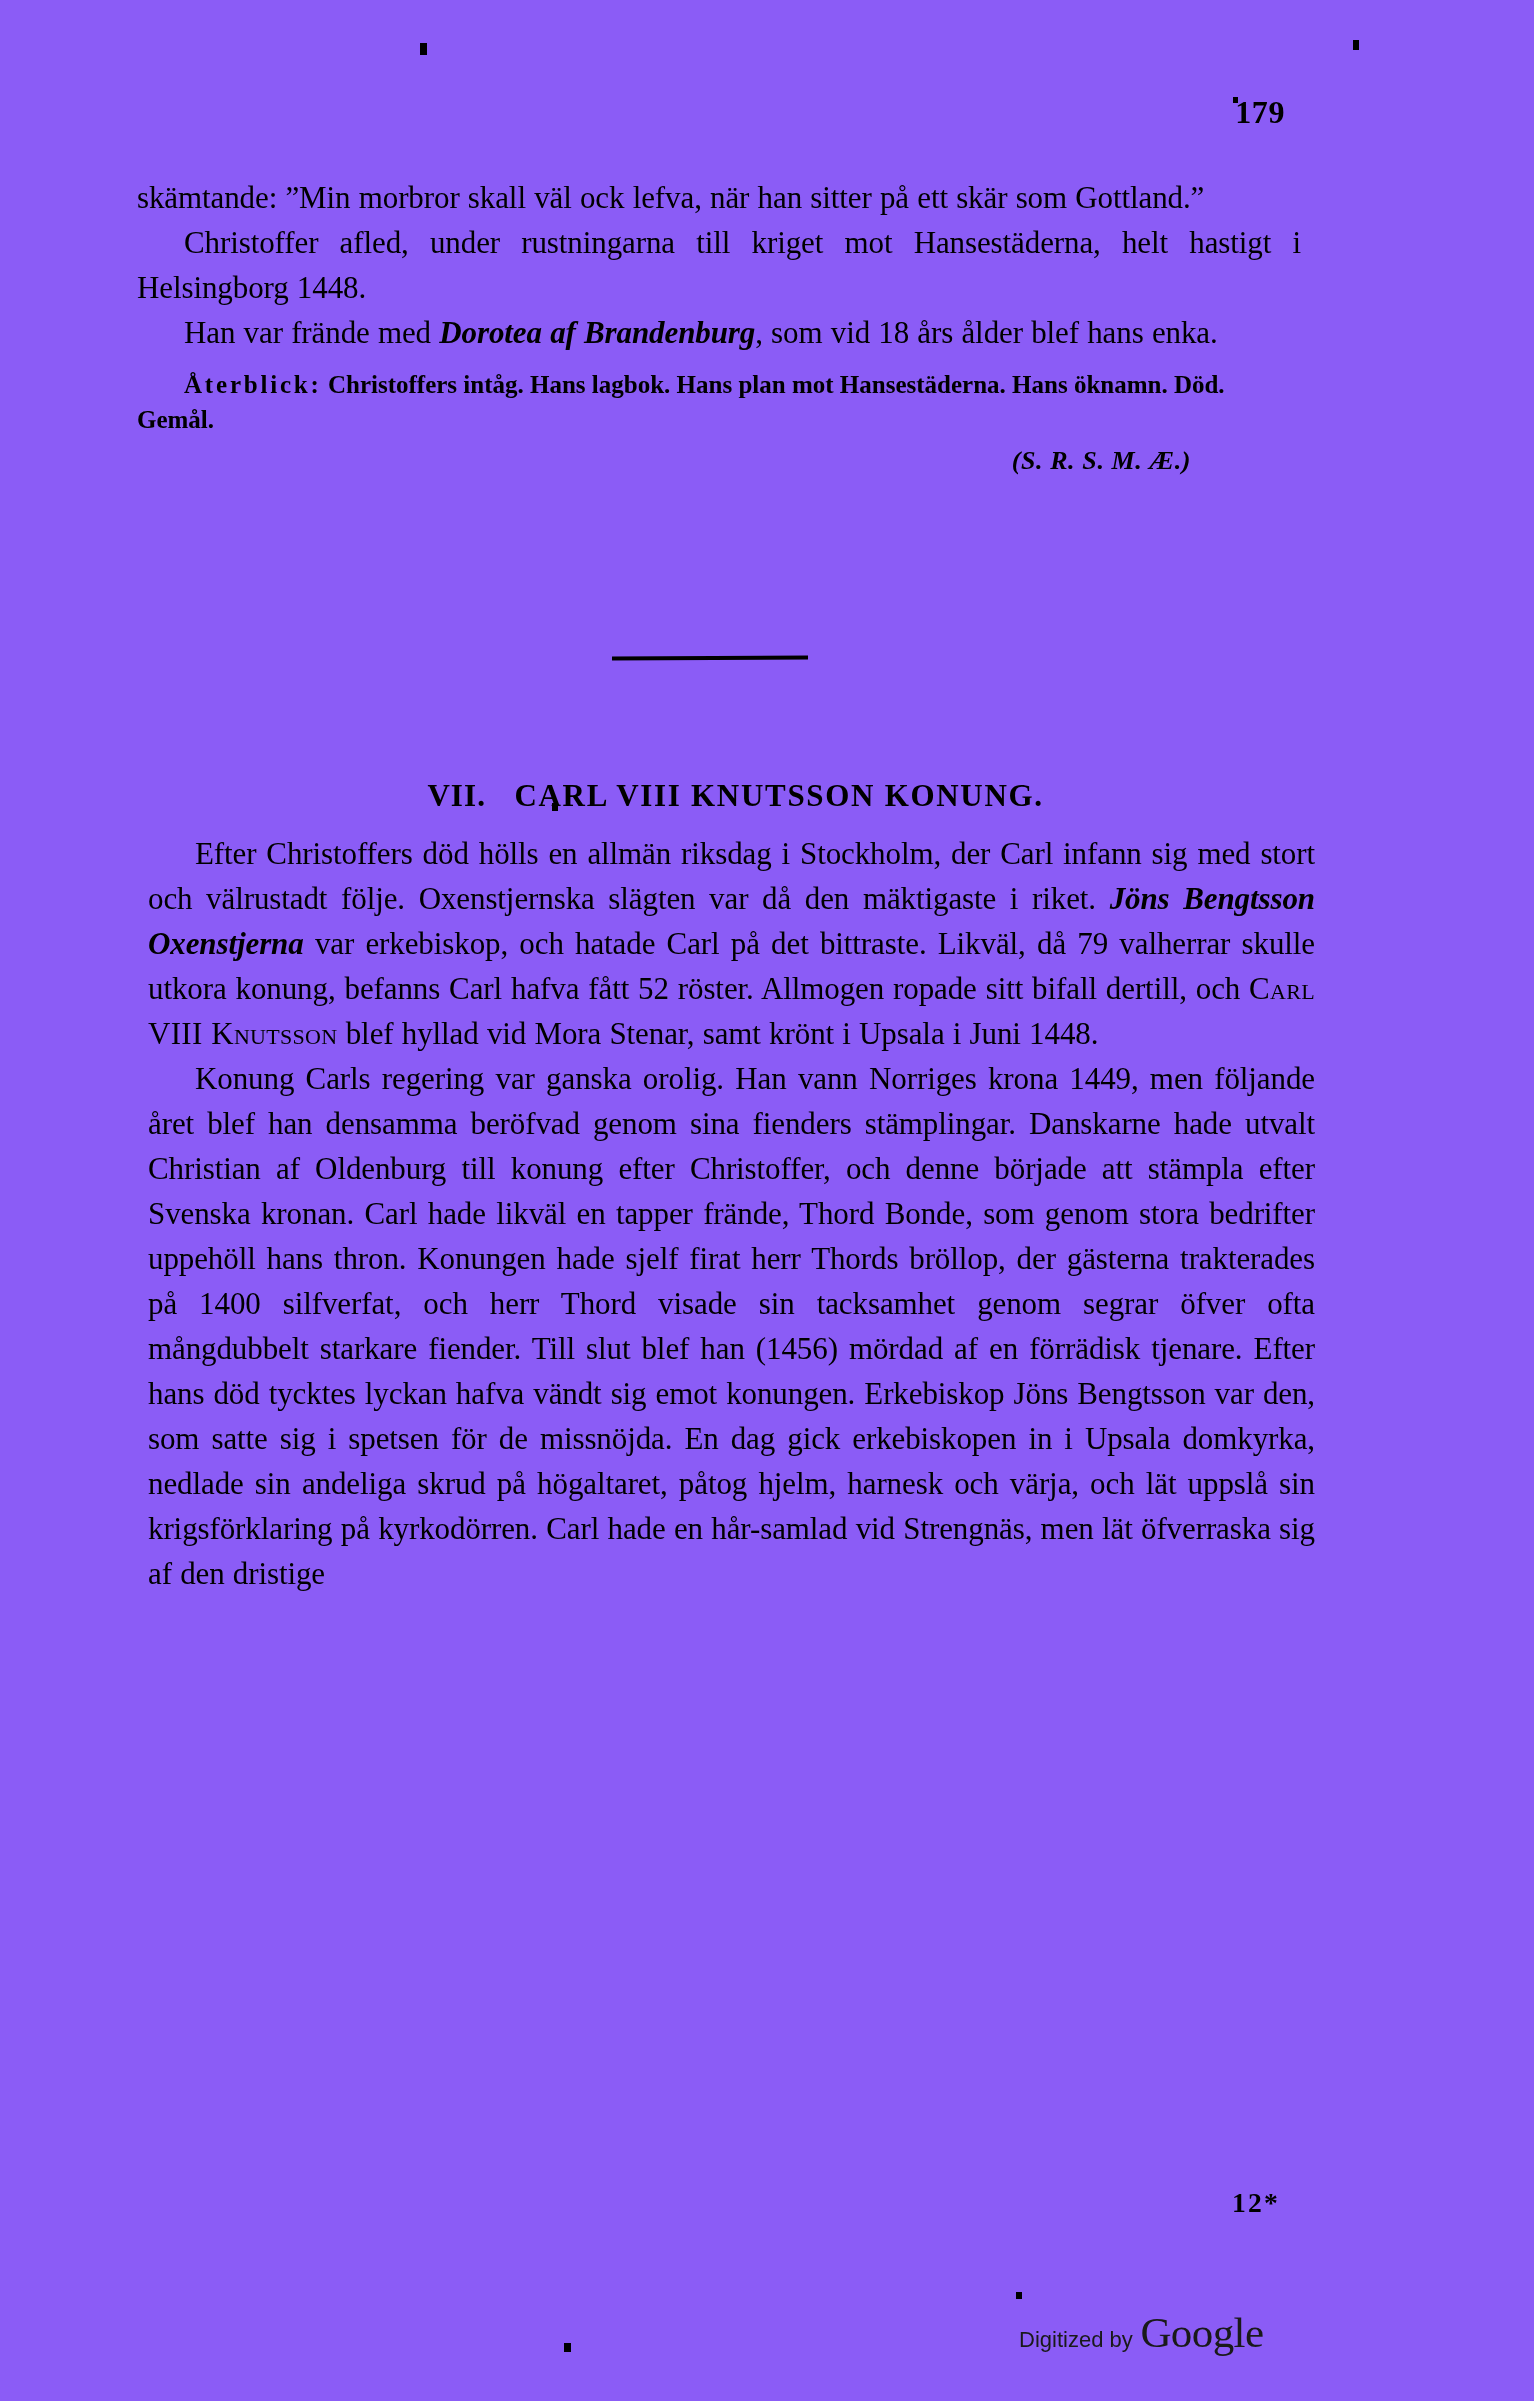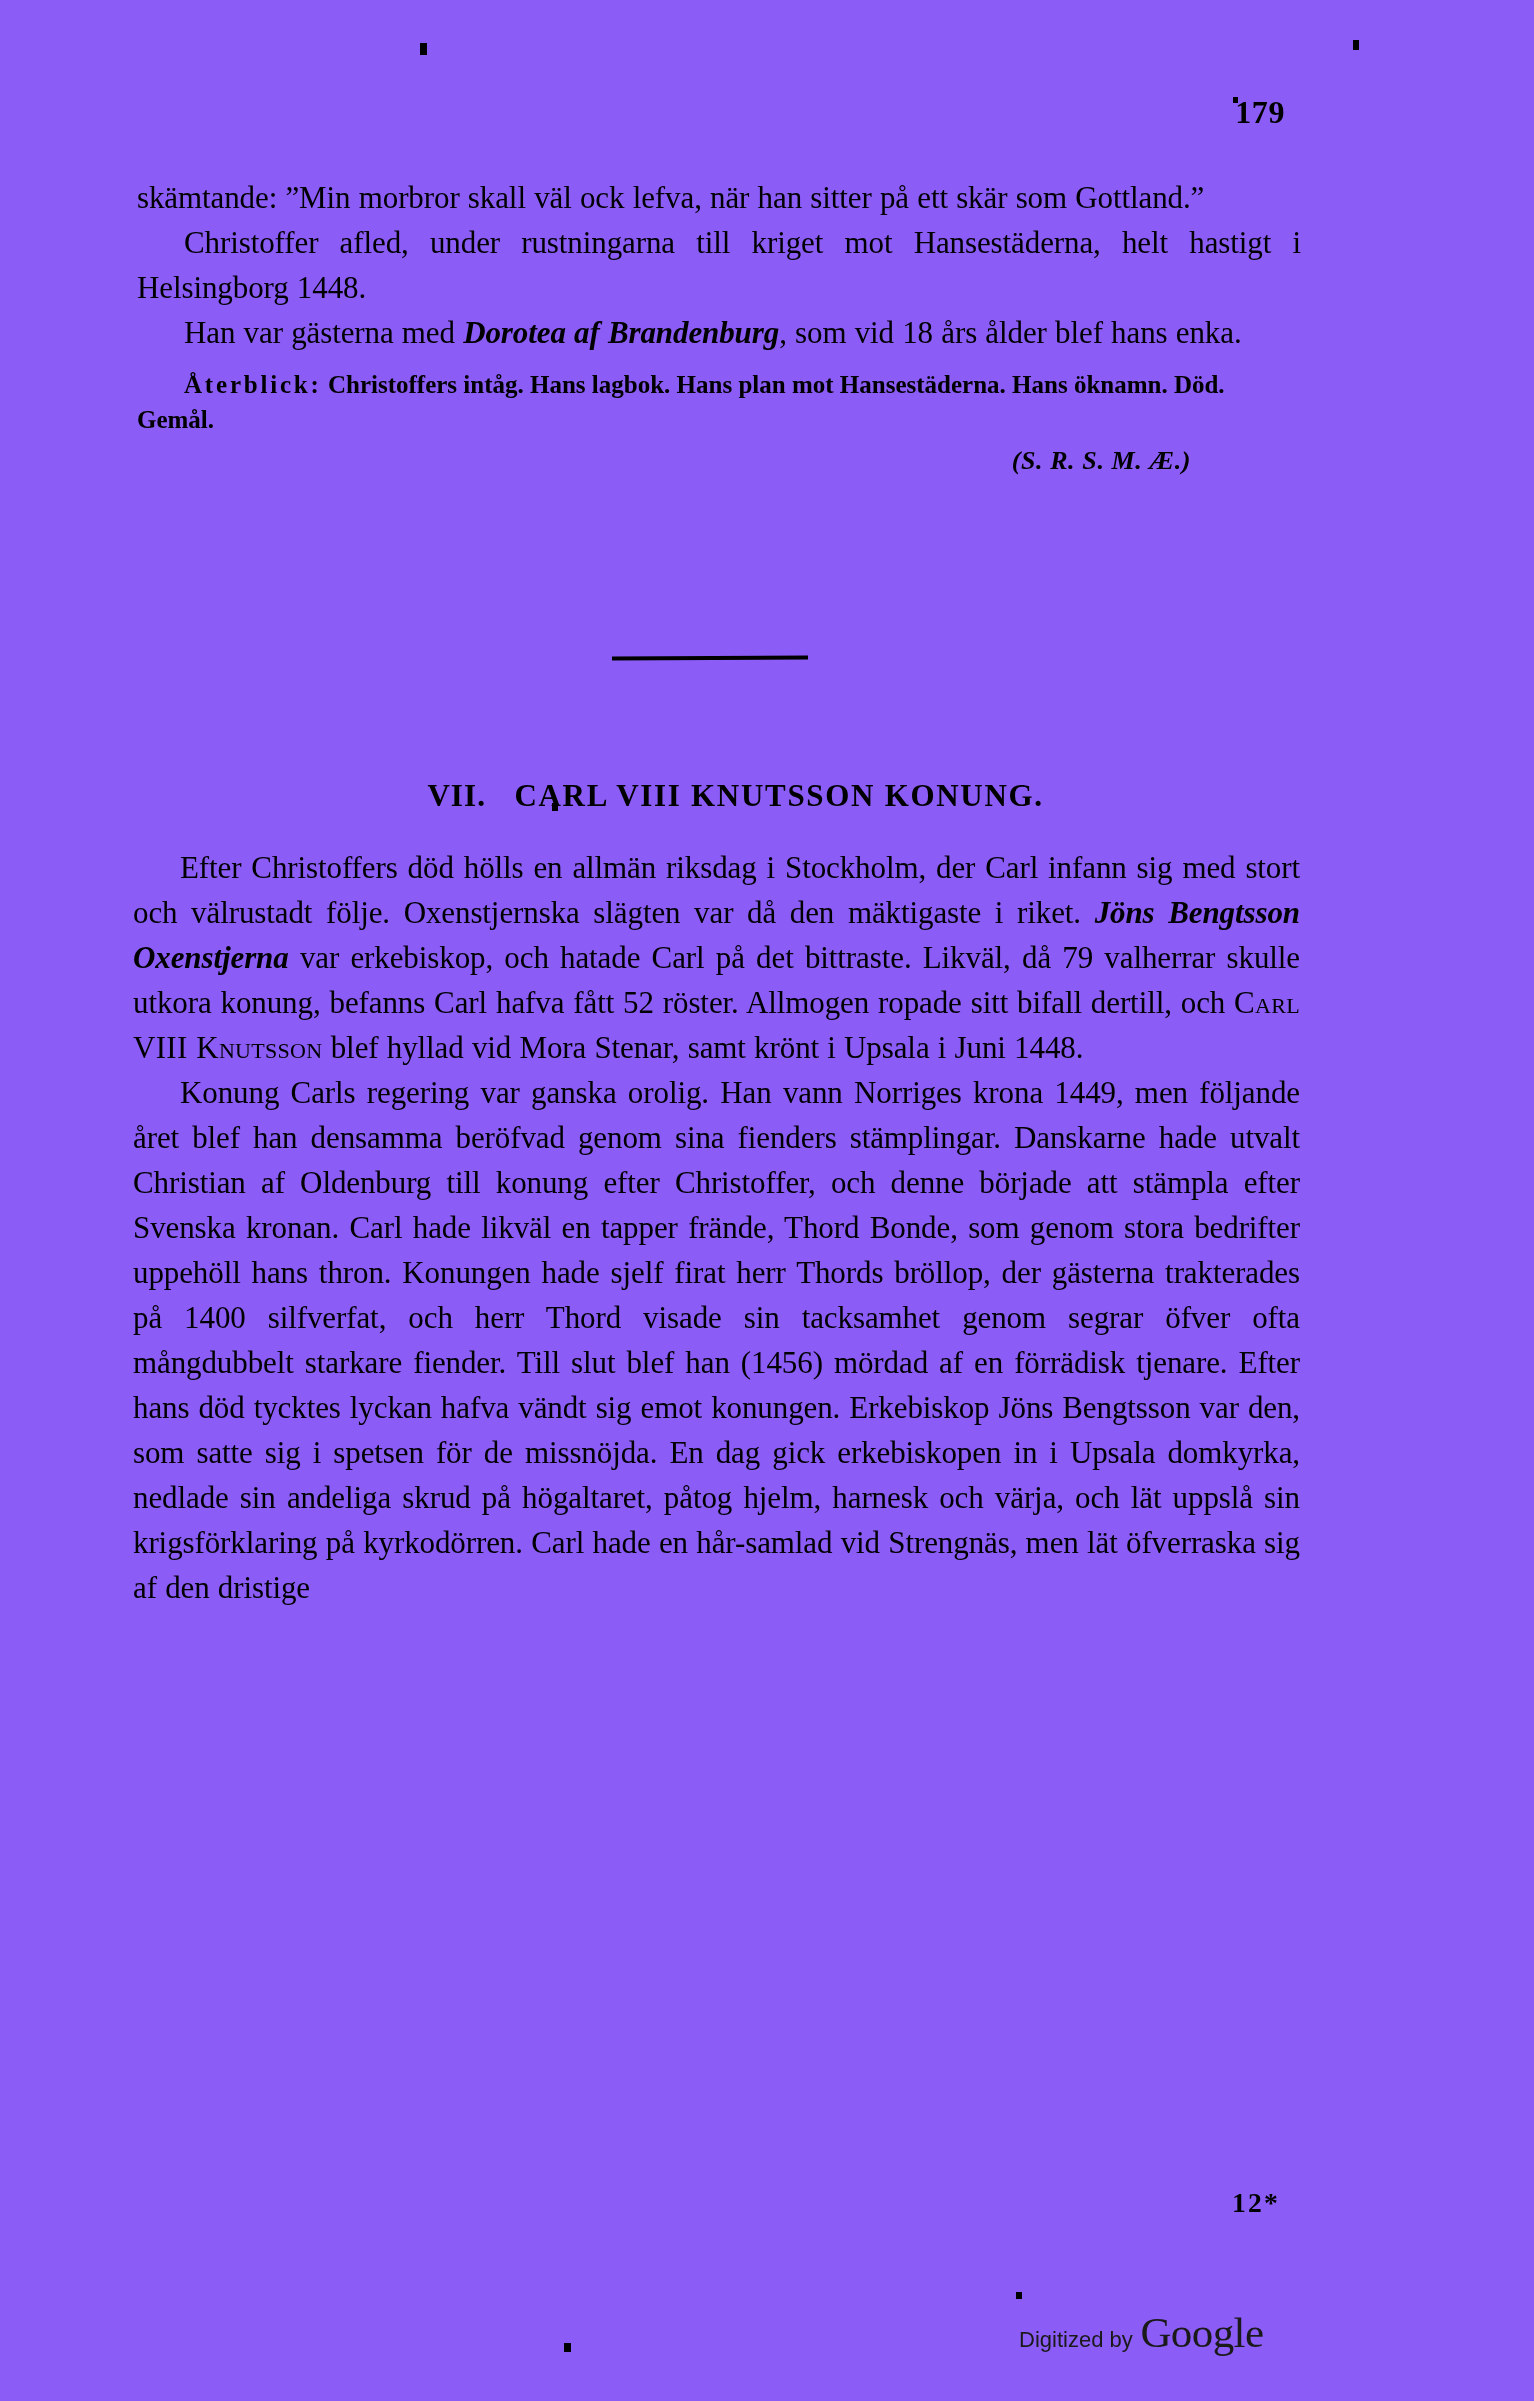--- a/index.html
+++ b/index.html
@@ -117,24 +117,23 @@
     font-weight: bold;
     letter-spacing: 1.7px;
     padding-left: 16.6px;
     margin-top: 40px;
   }
   .chapter-heading .num { letter-spacing: 1.1px; }
 
   
   .main-body {
     position: absolute;
-    left: 133px;
+    left: 148px;
     top: 831px;
     width: 1167px;
-    margin-top: 14px;
   }
 
   
   .signature {
     position: absolute;
     left: 0;
     top: 2187px;
     width: 1280px;
     text-align: right;
     font-size: 27.6px;
@@ -177,21 +176,21 @@
   <div class="speck" style="left:1016px;top:2292px;width:5.5px;height:6.6px;"></div>
 
   <div class="page-number">179</div>
 
   <div class="column">
 
     <p class="body noindent"><span>skämtande: ”Min morbror skall väl ock lefva, när han sitter på ett skär som Gottland.”</span></p>
 
     <p class="body indent"><span>Christoffer afled, under rustningarna till kriget mot Hansestäderna, helt hastigt i Helsingborg 1448.</span></p>
 
-    <p class="body indent"><span>Han var gästerna med </span><span class="ital">Dorotea af Brandenburg</span><span>, som vid 18 års ålder blef hans enka.</span></p>
+    <p class="body indent"><span>Han var frände med </span><span class="ital">Dorotea af Brandenburg</span><span>, som vid 18 års ålder blef hans enka.</span></p>
 
     <p class="summary"><span class="spaced">Återblick:</span> <span class="bolder">Christoffers intåg.  Hans lagbok.  Hans plan mot Hansestäderna.  Hans öknamn.  Död.  Gemål.</span></p>
 
     <p class="citation">(S. R. S. M. Æ.)</p>
   </div>
 
   <div class="rule"></div>
 
   <div class="chapter-heading"><span class="num">VII.</span>&nbsp;&nbsp; <span>CARL VIII KNUTSSON KONUNG.</span></div>
 

